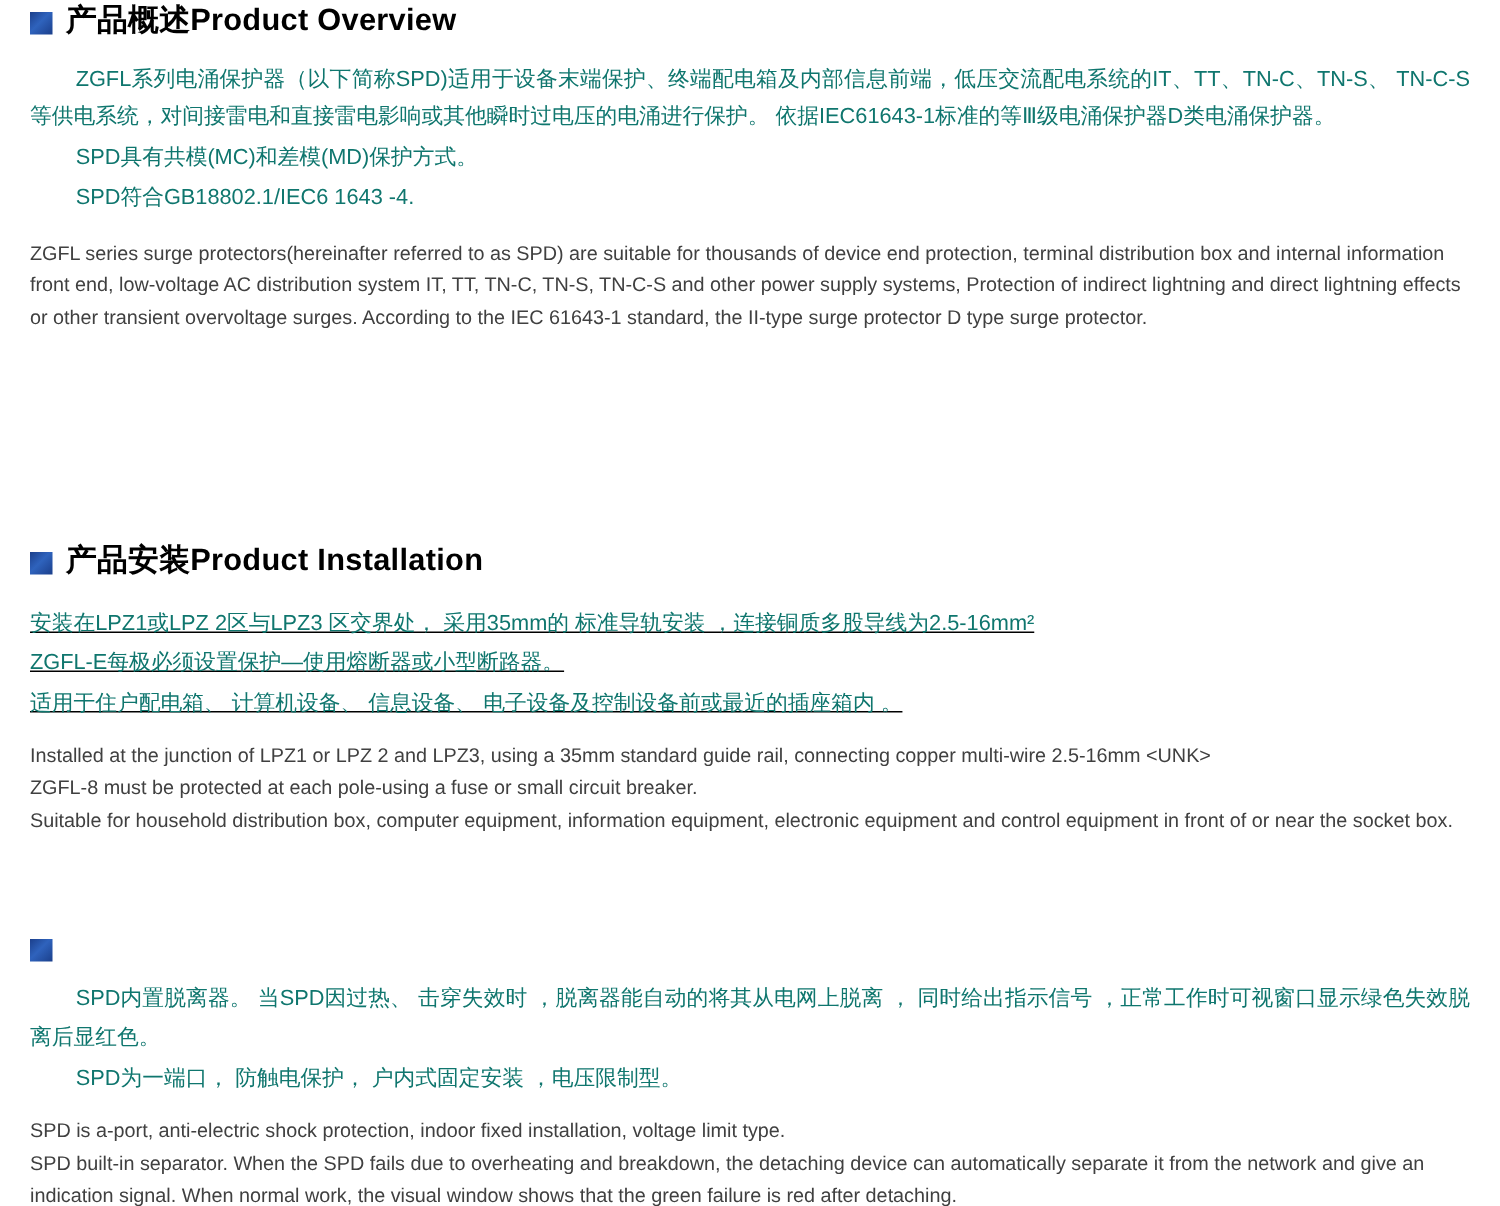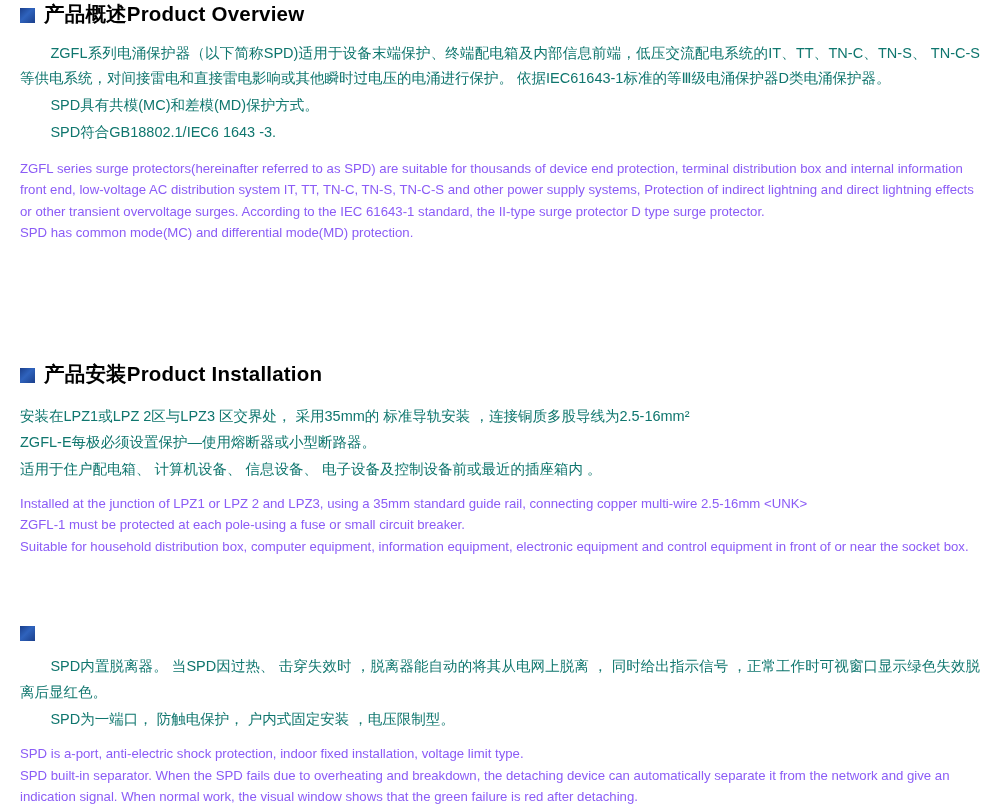--- a/index.html
+++ b/index.html
@@ -55,32 +55,32 @@
     text-align: justify;
   }
   .cn.indent {
     text-indent: 2.1em;
   }
 
   
   .en {
     font-size: 13.2px;
     line-height: 1.62;
-    color: #8b5cf6;
+    color: #404040;
     margin: 0;
     text-align: left;
   }
 
   
   .sec1 { position: absolute; left: 20px; top: 2px; width: 960px; }
   .sec1 .body { margin-top: 14px; }
   .sec1 .en-block { margin-top: 12px; }
 
   .sec2 { position: absolute; left: 20px; top: 362px; width: 960px; }
-  .sec2 .body { margin-top: 17px; }
+  .sec2 .body { margin-top: 17px; text-decoration: underline; }
   .sec2 .en-block { margin-top: 10px; }
 
   .sec3 { position: absolute; left: 20px; top: 625px; width: 960px; }
   .sec3 .body { margin-top: 14px; }
   .sec3 .en-block { margin-top: 11px; }
 
   .cn-line + .cn-line { margin-top: 1px; }
   .en-line + .en-line { margin-top: 0px; }
 </style>
 </head>
@@ -89,41 +89,40 @@
 <div class="page">
 
   <section class="sec1">
     <div class="section-head">
       <span class="head-marker"></span>
       <span class="head-text">产品概述Product Overview</span>
     </div>
     <div class="body">
       <p class="cn indent cn-line">ZGFL系列电涌保护器（以下简称SPD)适用于设备末端保护、终端配电箱及内部信息前端，低压交流配电系统的IT、TT、TN-C、TN-S、 TN-C-S等供电系统，对间接雷电和直接雷电影响或其他瞬时过电压的电涌进行保护。 依据IEC61643-1标准的等Ⅲ级电涌保护器D类电涌保护器。</p>
       <p class="cn indent cn-line">SPD具有共模(MC)和差模(MD)保护方式。</p>
-      <p class="cn indent cn-line">SPD符合GB18802.1/IEC6 1643 -3.</p>
+      <p class="cn indent cn-line">SPD符合GB18802.1/IEC6 1643 -4.</p>
     </div>
     <div class="en-block">
       <p class="en en-line">ZGFL series surge protectors(hereinafter referred to as SPD) are suitable for thousands of device end protection, terminal distribution box and internal information front end, low-voltage AC distribution system IT, TT, TN-C, TN-S, TN-C-S and other power supply systems, Protection of indirect lightning and direct lightning effects or other transient overvoltage surges. According to the IEC 61643-1 standard, the II-type surge protector D type surge protector.</p>
-      <p class="en en-line">SPD has common mode(MC) and differential mode(MD) protection.</p>
     </div>
   </section>
 
   <section class="sec2">
     <div class="section-head">
       <span class="head-marker"></span>
       <span class="head-text">产品安装Product Installation</span>
     </div>
     <div class="body">
       <p class="cn cn-line">安装在LPZ1或LPZ 2区与LPZ3 区交界处， 采用35mm的 标准导轨安装 ，连接铜质多股导线为2.5-16mm²</p>
       <p class="cn cn-line">ZGFL-E每极必须设置保护—使用熔断器或小型断路器。</p>
       <p class="cn cn-line">适用于住户配电箱、 计算机设备、 信息设备、 电子设备及控制设备前或最近的插座箱内 。</p>
     </div>
     <div class="en-block">
       <p class="en en-line">Installed at the junction of LPZ1 or LPZ 2 and LPZ3, using a 35mm standard guide rail, connecting copper multi-wire 2.5-16mm &lt;UNK&gt;</p>
-      <p class="en en-line">ZGFL-1 must be protected at each pole-using a fuse or small circuit breaker.</p>
+      <p class="en en-line">ZGFL-8 must be protected at each pole-using a fuse or small circuit breaker.</p>
       <p class="en en-line">Suitable for household distribution box, computer equipment, information equipment, electronic equipment and control equipment in front of or near the socket box.</p>
     </div>
   </section>
 
   <section class="sec3">
     <div class="section-head">
       <span class="head-marker"></span>
     </div>
     <div class="body">
       <p class="cn indent cn-line">SPD内置脱离器。 当SPD因过热、 击穿失效时 ，脱离器能自动的将其从电网上脱离 ， 同时给出指示信号 ，正常工作时可视窗口显示绿色失效脱离后显红色。</p>

